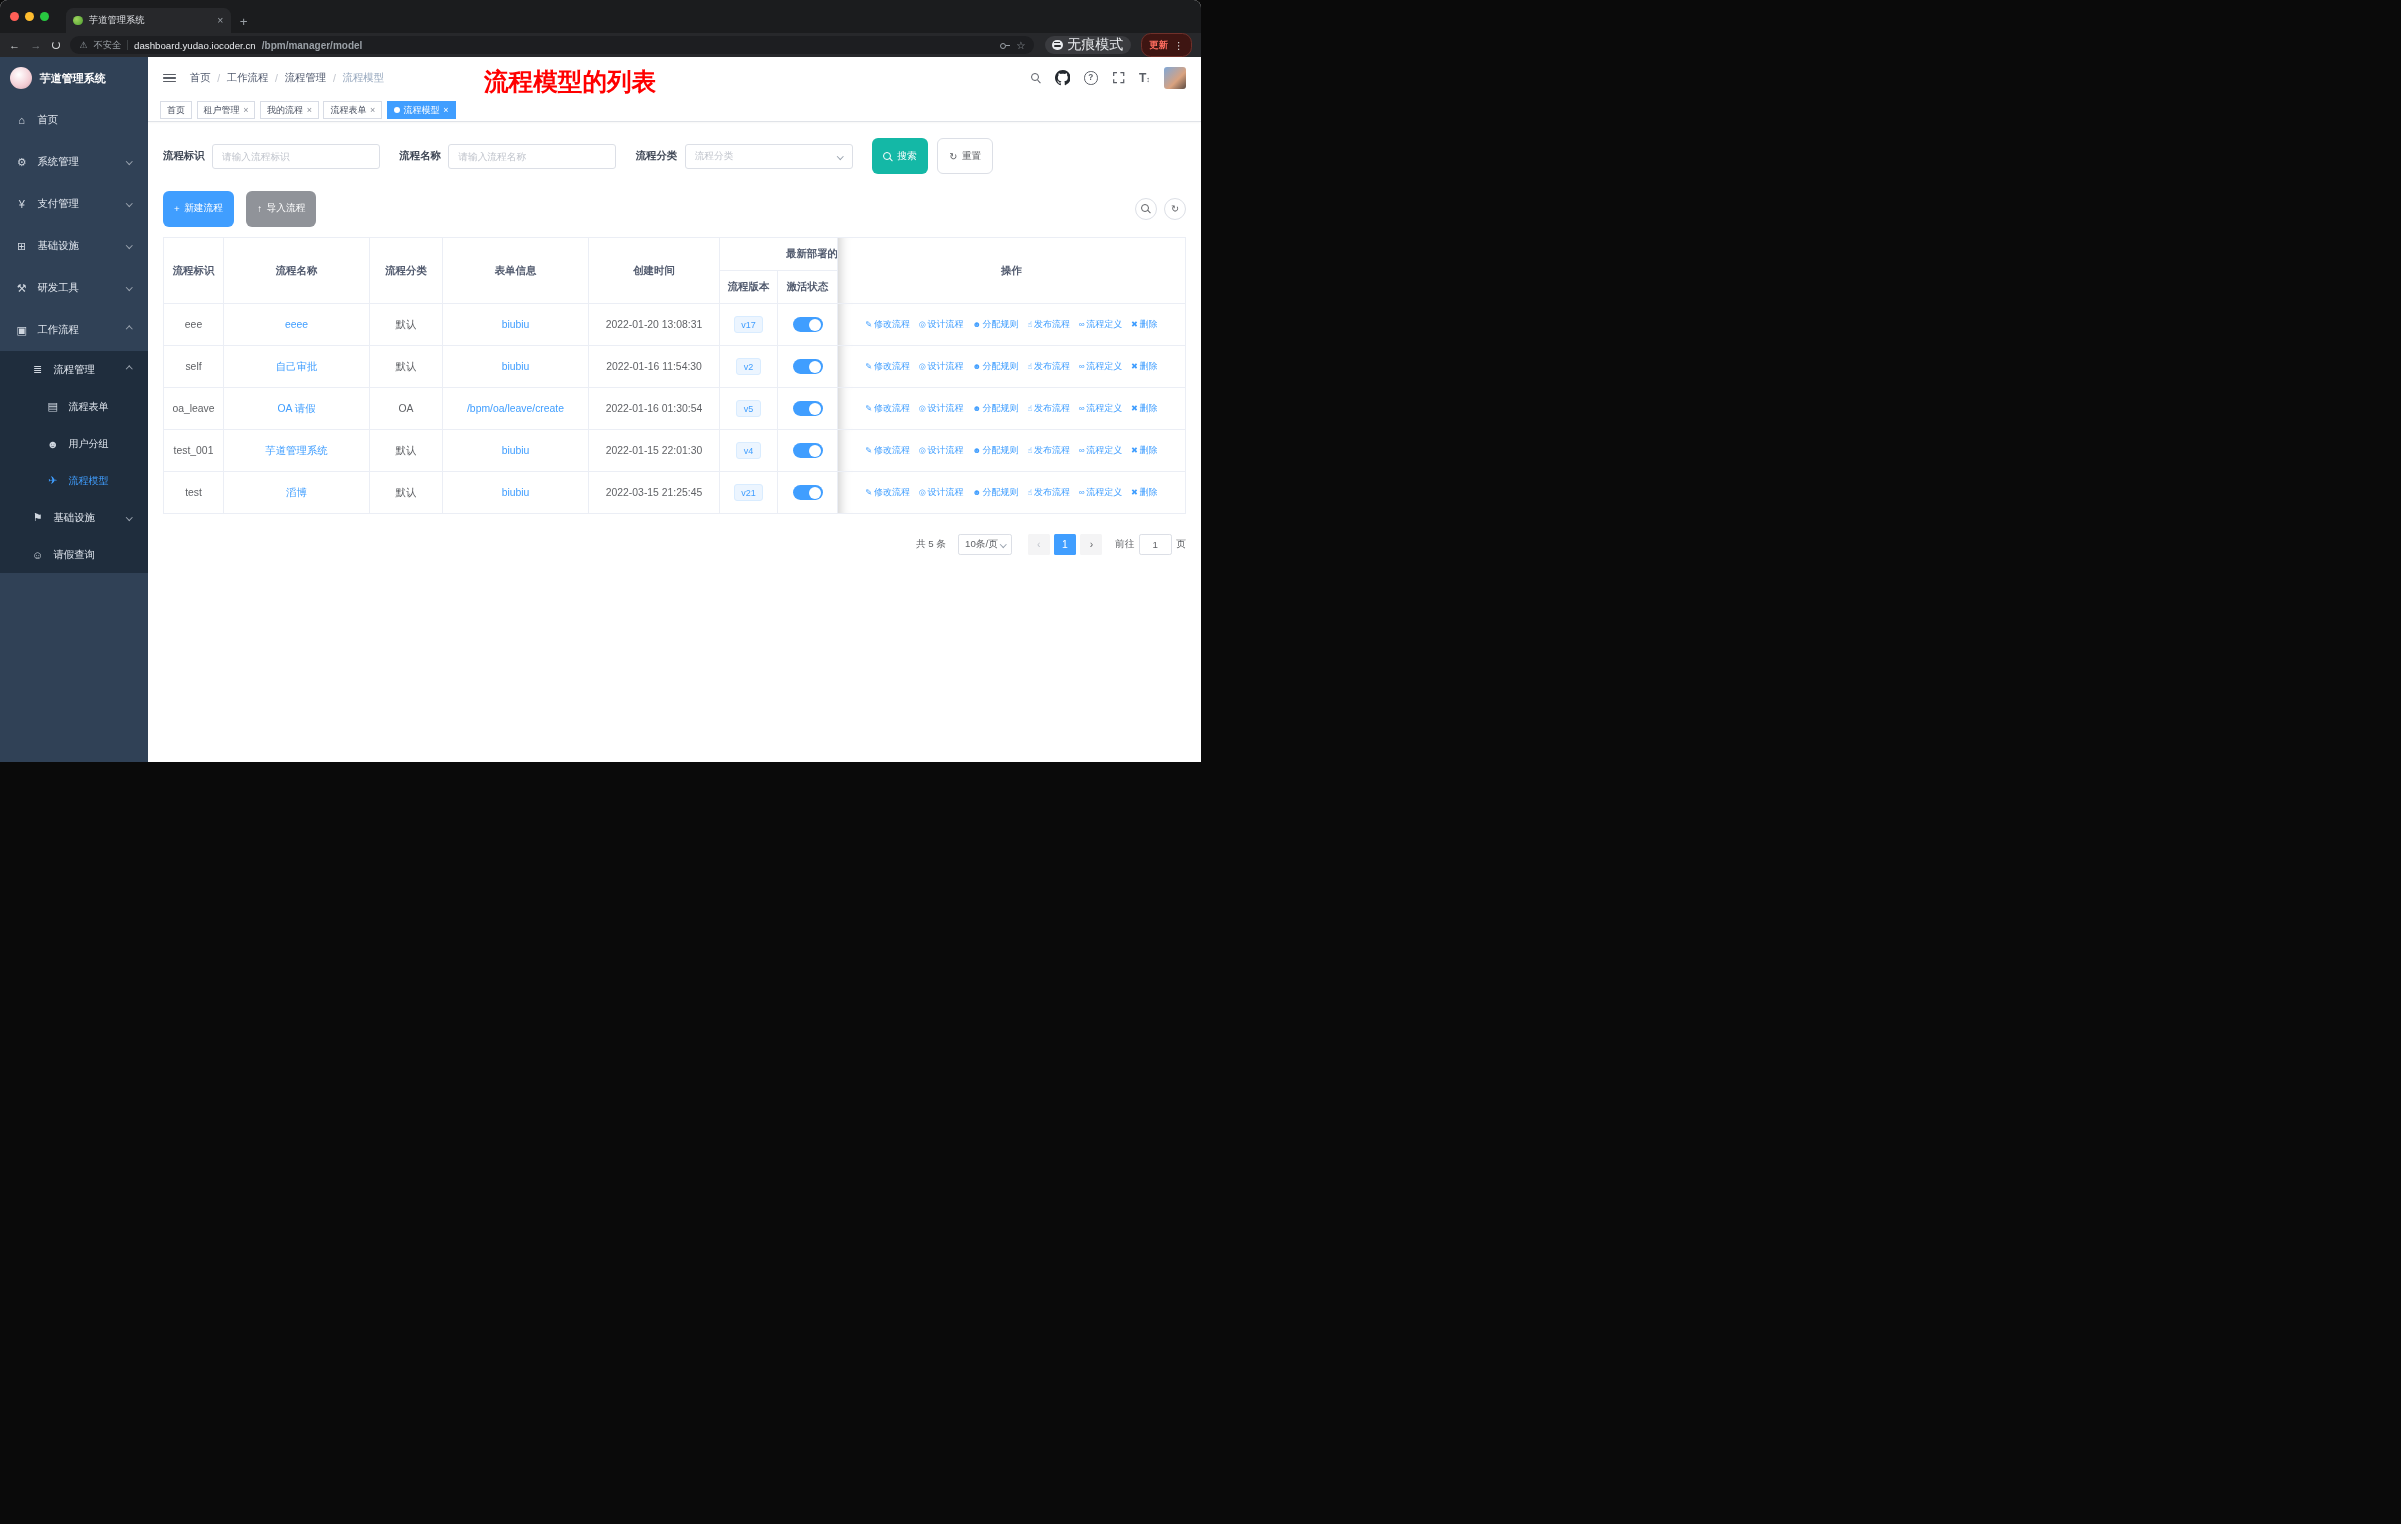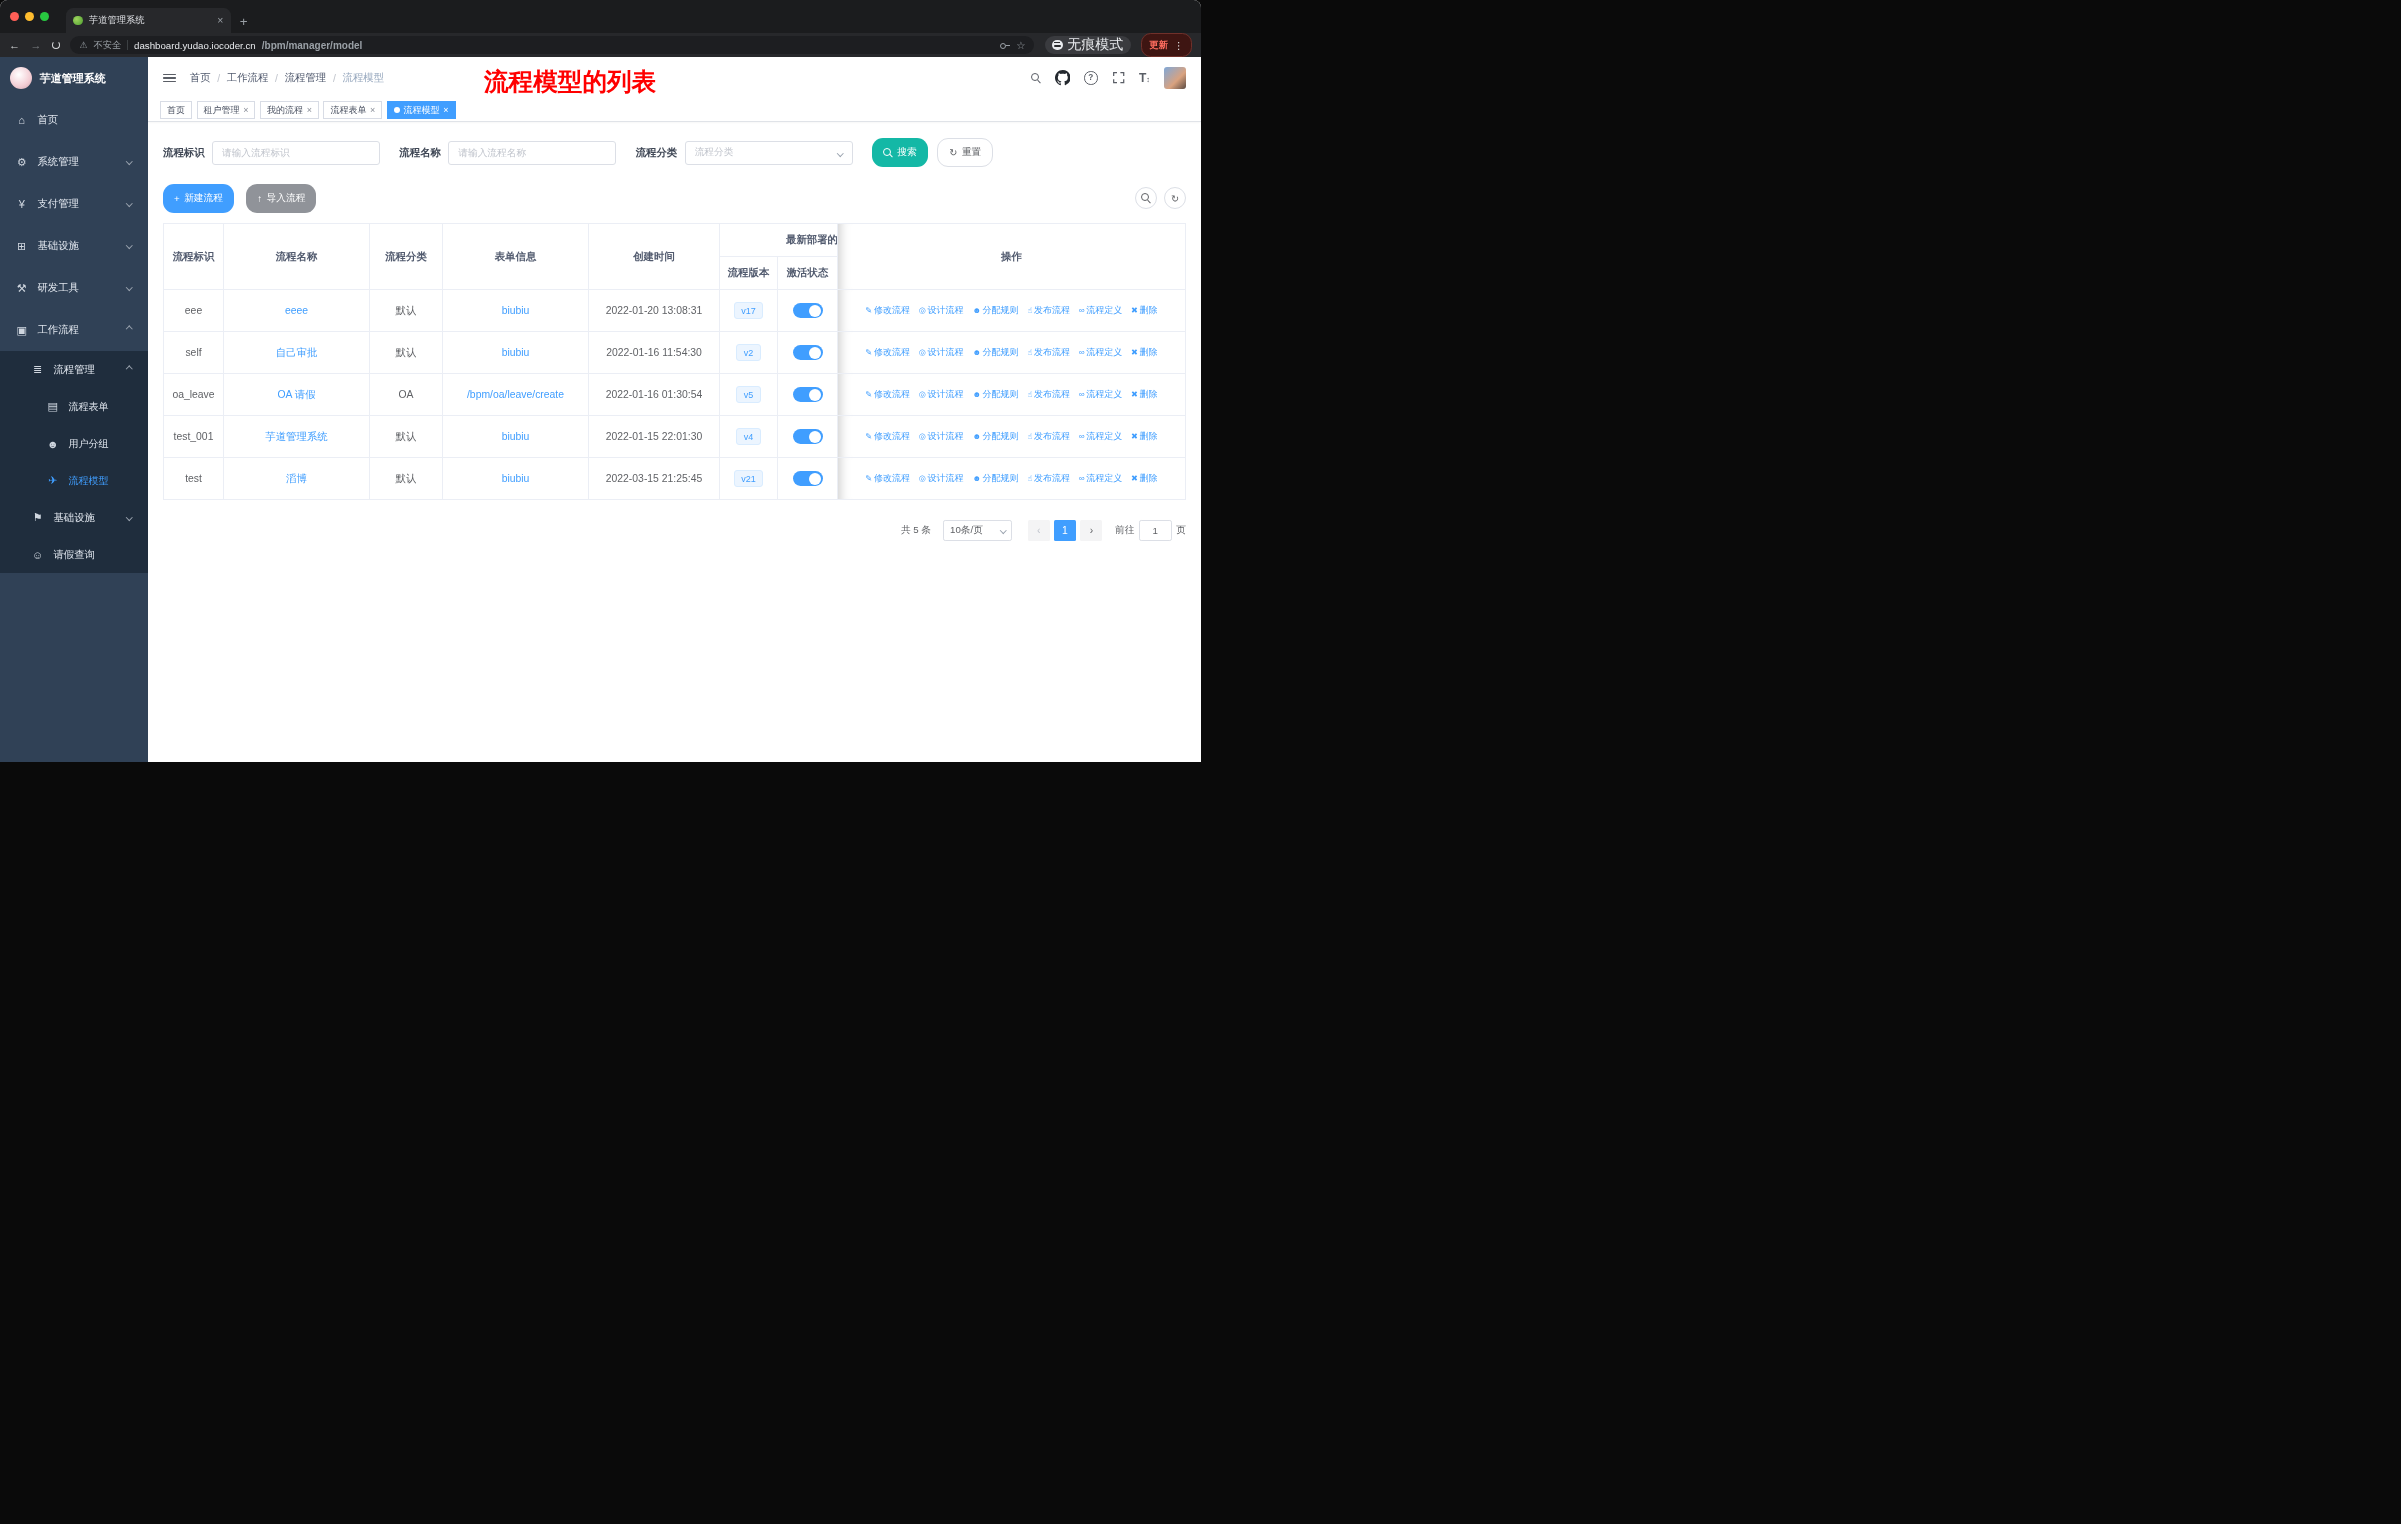--- a/index.html
+++ b/index.html
@@ -83,21 +83,21 @@
 
   
   .content { flex:1; padding:16.4px 15px 0; overflow:hidden; }
   .filters { display:flex; align-items:center; margin-bottom:16.4px; }
   .flabel { font-size:10.4px; font-weight:bold; color:#3f4755; margin-right:7.4px; white-space:nowrap; }
   .fitem { display:flex; align-items:center; margin-right:19.4px; }
   .tin { width:168px; height:24.6px; border:0.7px solid #dcdfe6; border-radius:3px; padding:0 9px; font-size:9.7px; color:#606266; outline:none; font-family:inherit; }
   .tin::placeholder { color:#c0c4cc; }
   .sel { width:168px; height:24.6px; border:0.7px solid #dcdfe6; border-radius:3px; display:flex; align-items:center; justify-content:space-between; padding:0 9px; cursor:pointer; }
   .sel .ph { color:#c0c4cc; font-size:9.7px; }
-  .btn { height:29px; border:none; border-radius:11px; font-size:9.7px; display:inline-flex; align-items:center; gap:4.5px; padding:12px 11px; cursor:pointer; font-family:inherit; white-space:nowrap; }
+  .btn { height:36px; border:none; border-radius:6px; font-size:9.7px; display:inline-flex; align-items:center; gap:4.5px; padding:12px 11px; cursor:pointer; font-family:inherit; white-space:nowrap; }
   .btn.teal { background:#14b8a6; color:#fff; }
   .btn.plain { background:#fff; border:0.7px solid #dcdfe6; color:#606266; margin-left:9.7px; }
   .btn.blue { background:#409eff; color:#fff; }
   .btn.gray { background:#909399; color:#fff; margin-left:9px; }
   .bico { font-style:normal; font-size:9.7px; }
   .actionsrow { display:flex; align-items:center; justify-content:space-between; margin-bottom:10.4px; }
   .circlebtn { width:22px; height:22px; border-radius:50%; border:0.7px solid #dcdfe6; background:#fff; color:#606266; display:flex; align-items:center; justify-content:center; cursor:pointer; margin-left:7.4px; font-size:9.7px; }
   .rightbtns { display:flex; }
 
   
@@ -114,21 +114,21 @@
   a.cell-link { color:#409eff; cursor:pointer; text-decoration:none; }
   .ver { display:inline-block; padding:2.2px 6.7px; font-size:9px; color:#409eff; background:#ecf5ff; border:0.7px solid #d9ecff; border-radius:3px; }
   .toggle { display:inline-block; width:30px; height:15px; border-radius:7.4px; background:#409eff; position:relative; vertical-align:middle; cursor:pointer; }
   .toggle::after { content:''; position:absolute; right:1.5px; top:1.5px; width:12px; height:12px; border-radius:50%; background:#fff; }
   a.act { color:#409eff; font-size:9px; margin:0 3px; cursor:pointer; text-decoration:none; }
   .ai { font-style:normal; font-size:8.2px; margin-right:1.5px; }
 
   
   .pagination { display:flex; justify-content:flex-end; align-items:center; margin-top:19.4px; color:#606266; font-size:9.7px; }
   .ptotal { margin-right:12px; }
-  .psel { width:69px; height:21px; border:0.7px solid #dcdfe6; border-radius:2.2px; display:flex; align-items:center; justify-content:space-between; padding:0 6px; cursor:pointer; margin-right:13.4px; }
+  .psel { width:54px; height:21px; border:0.7px solid #dcdfe6; border-radius:2.2px; display:flex; align-items:center; justify-content:space-between; padding:0 6px; cursor:pointer; margin-right:13.4px; }
   .pbtn { min-width:22px; height:21px; background:#f4f4f5; border:none; border-radius:1.5px; color:#606266; font-size:10.4px; display:flex; align-items:center; justify-content:center; cursor:pointer; margin:0 2.2px; font-family:inherit; }
   .pbtn.disabled { color:#c0c4cc; }
   .pbtn.active { background:#409eff; color:#fff; }
   .goto { margin:0 4.5px 0 10.4px; }
   .gunit { margin-left:4.5px; }
   .ginput { width:33px; height:21px; border:0.7px solid #dcdfe6; border-radius:2.2px; text-align:center; color:#606266; font-size:9.7px; outline:none; font-family:inherit; }
 </style>
 </head>
 <body>
 

